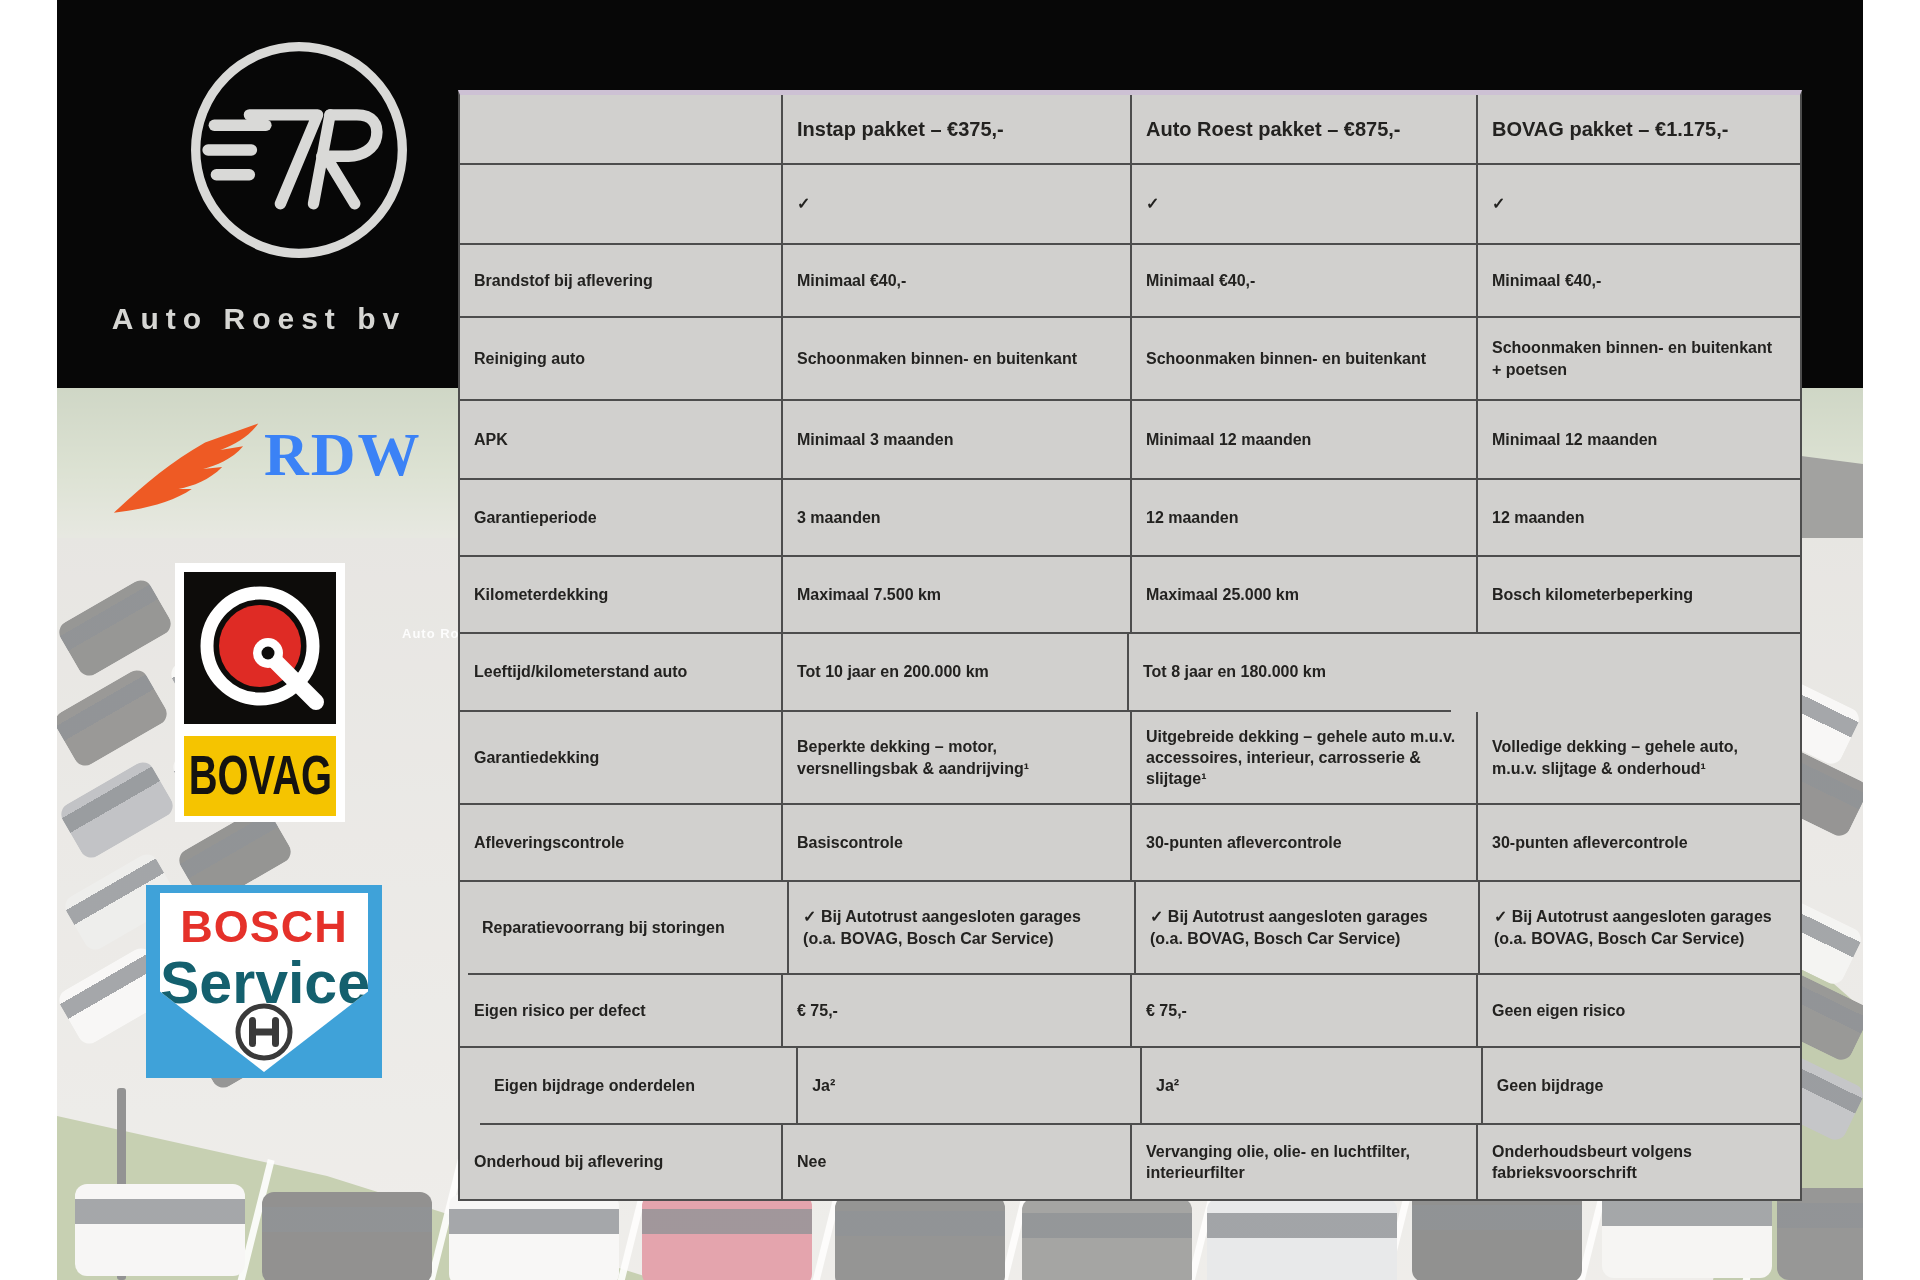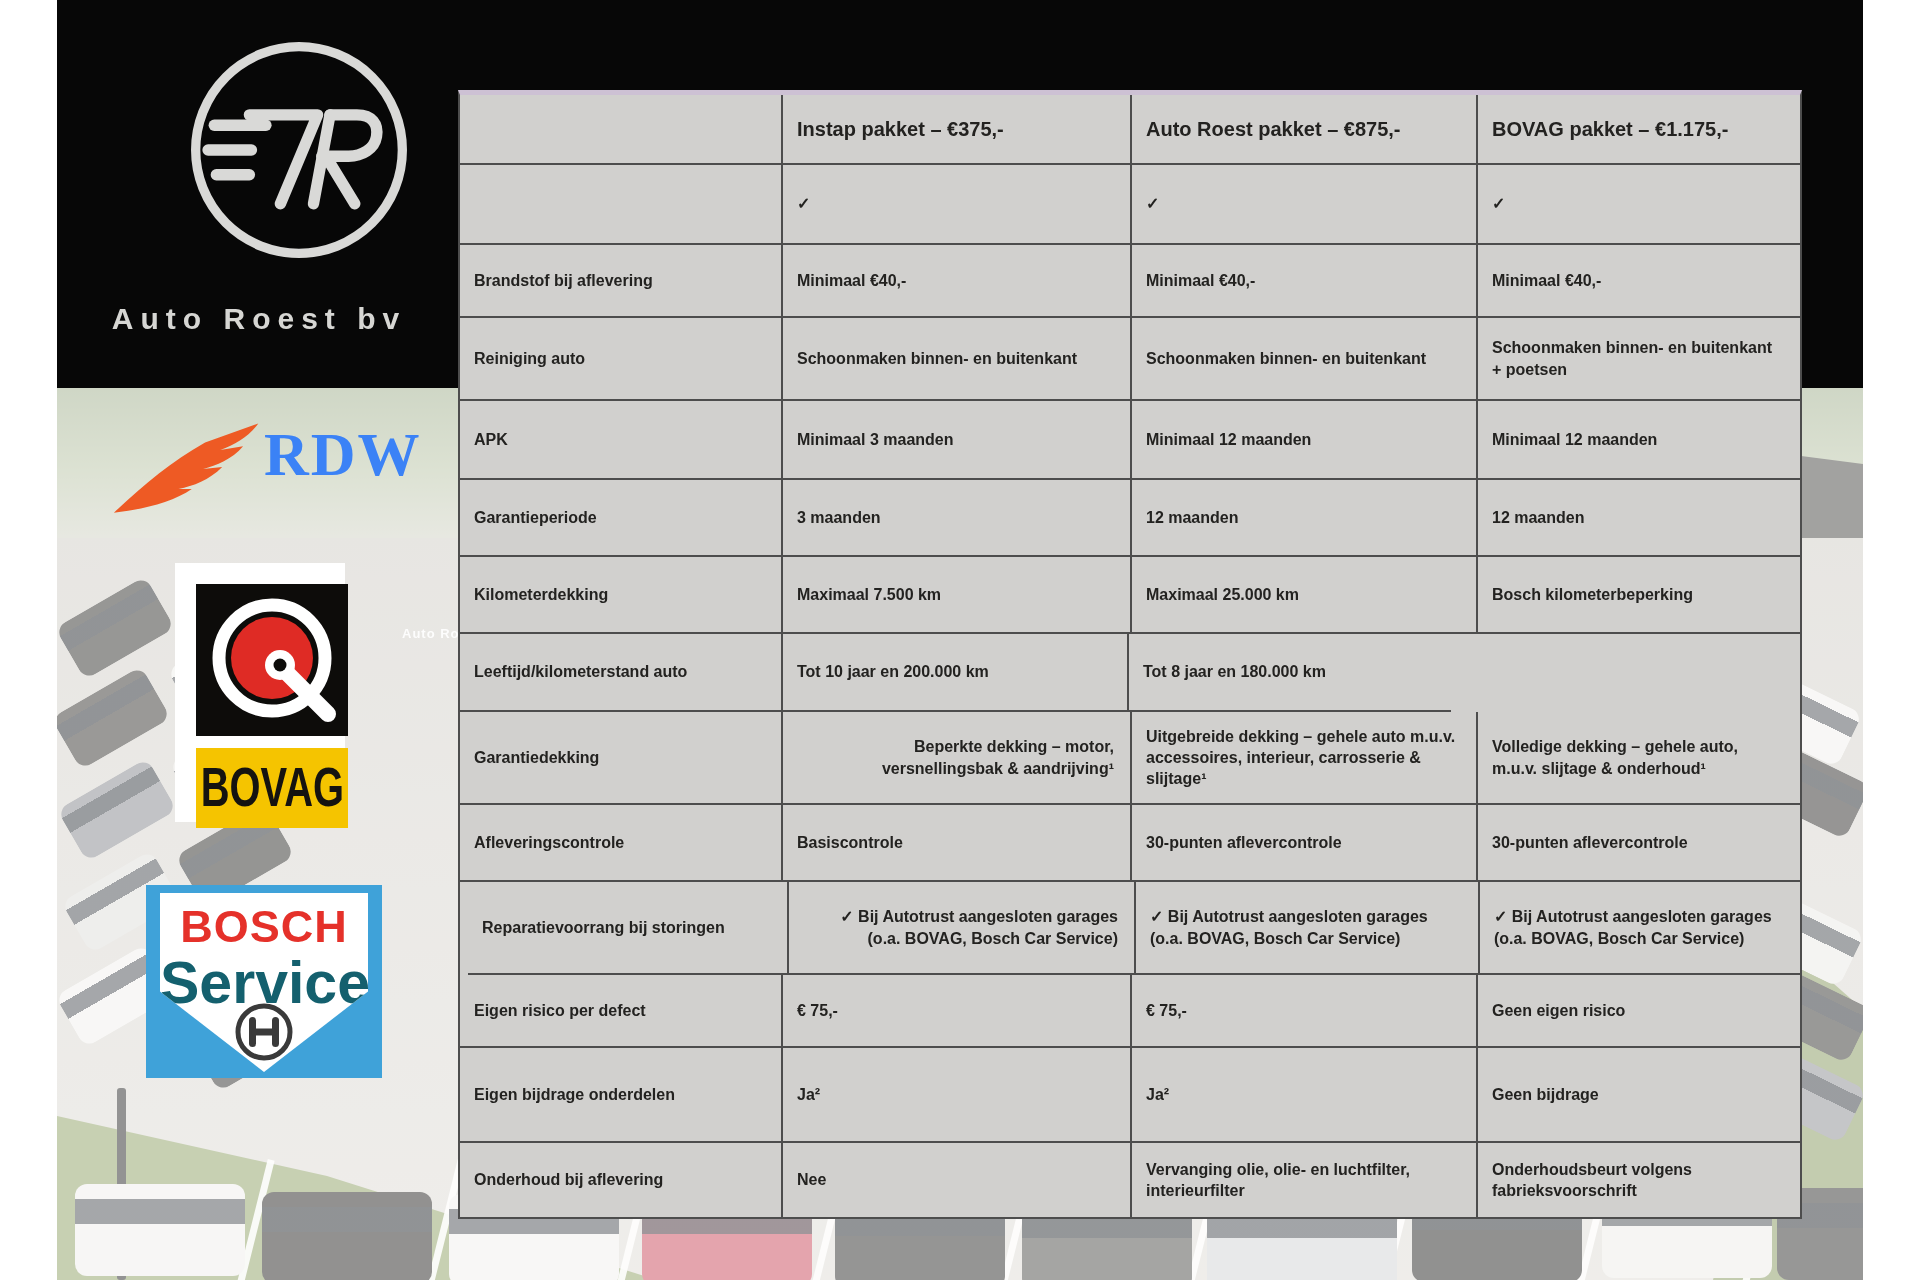--- a/index.html
+++ b/index.html
@@ -34,21 +34,21 @@
   .car{position:absolute;border-radius:12px;
        background-image:linear-gradient(180deg,rgba(255,255,255,0) 0 16%,rgba(33,39,46,.8) 16% 44%,rgba(255,255,255,0) 44%);}
   .wash{position:absolute;inset:0;background:rgba(255,255,255,.5);}
 
   
   .rdw{position:absolute;left:112px;top:415px;width:300px;height:110px;}
   .rdw-flame{position:absolute;left:0;top:6px;width:152px;height:96px;}
   .rdw-text{position:absolute;left:152px;top:4px;font-family:"Liberation Serif",serif;
             font-weight:bold;font-size:62px;color:#3b82f6;letter-spacing:2px;}
 
-  .bovag{position:absolute;left:175px;top:563px;width:170px;height:259px;background:#ffffff;padding:21px;}
+  .bovag{position:absolute;left:175px;top:563px;width:170px;height:259px;background:#ffffff;padding:9px;}
   .bovag-band{width:152px;height:80px;margin-top:8px;background:#f5c400;
               display:flex;align-items:center;justify-content:center;}
   .bovag-text{font-size:42px;font-weight:bold;color:#151310;letter-spacing:0px;
               transform:scale(.95,1.3);}
 
   .bosch{position:absolute;left:146px;top:885px;width:236px;height:193px;background:#3fa2d9;}
   .bosch-shield{position:absolute;left:14px;top:8px;width:208px;height:179px;background:#ffffff;
                 clip-path:polygon(0 0,100% 0,100% 55%,50% 100%,0 55%);}
   .bosch-word1{position:absolute;left:0;top:8px;width:100%;text-align:center;
                font-size:45px;font-weight:bold;color:#e5312a;letter-spacing:1px;}
@@ -56,21 +56,21 @@
                font-size:59px;font-weight:bold;color:#14606e;}
   .bosch-arm{position:absolute;left:50%;top:108px;transform:translateX(-50%);}
 
   
   .pkg-table{position:absolute;left:458px;top:90px;width:1344px;background:#d1d0ce;
              border:2px solid #4d4d4d;border-top:5px solid #cdc1d4;border-bottom:none;}
   .trow{display:flex;}
   .tcell{display:flex;align-items:center;border-right:2px solid #4d4d4d;border-bottom:2px solid #4d4d4d;
          padding:6px 16px 6px 14px;color:#232220;font-weight:bold;font-size:16px;line-height:1.32;}
   .c0{width:323px;}
-  .c1{width:349px;text-align:right;}
+  .c1{width:349px;}
   .c2{width:346px;}
   .c3{width:322px;border-right:none;}
   .th{font-size:20px;}
 </style>
 </head>
 <body>
 
 <div id="screen">
 
   <div class="band"></div>
@@ -240,21 +240,21 @@
         <div class="tcell c1">✓ Bij Autotrust aangesloten garages (o.a. BOVAG, Bosch Car Service)</div>
         <div class="tcell c2">✓ Bij Autotrust aangesloten garages (o.a. BOVAG, Bosch Car Service)</div>
         <div class="tcell c3">✓ Bij Autotrust aangesloten garages (o.a. BOVAG, Bosch Car Service)</div>
       </div>
       <div class="trow" style="height: 73px;">
         <div class="tcell c0">Eigen risico per defect</div>
         <div class="tcell c1">€ 75,-</div>
         <div class="tcell c2">€ 75,-</div>
         <div class="tcell c3">Geen eigen risico</div>
       </div>
-      <div class="trow" style="height: 95px;">
+      <div class="trow" style="height: 77px; margin-left: 20px;">
         <div class="tcell c0">Eigen bijdrage onderdelen</div>
         <div class="tcell c1">Ja²</div>
         <div class="tcell c2">Ja²</div>
         <div class="tcell c3">Geen bijdrage</div>
       </div>
       <div class="trow" style="height: 76px;">
         <div class="tcell c0">Onderhoud bij aflevering</div>
         <div class="tcell c1">Nee</div>
         <div class="tcell c2">Vervanging olie, olie- en luchtfilter, interieurfilter</div>
         <div class="tcell c3">Onderhoudsbeurt volgens fabrieksvoorschrift</div>

